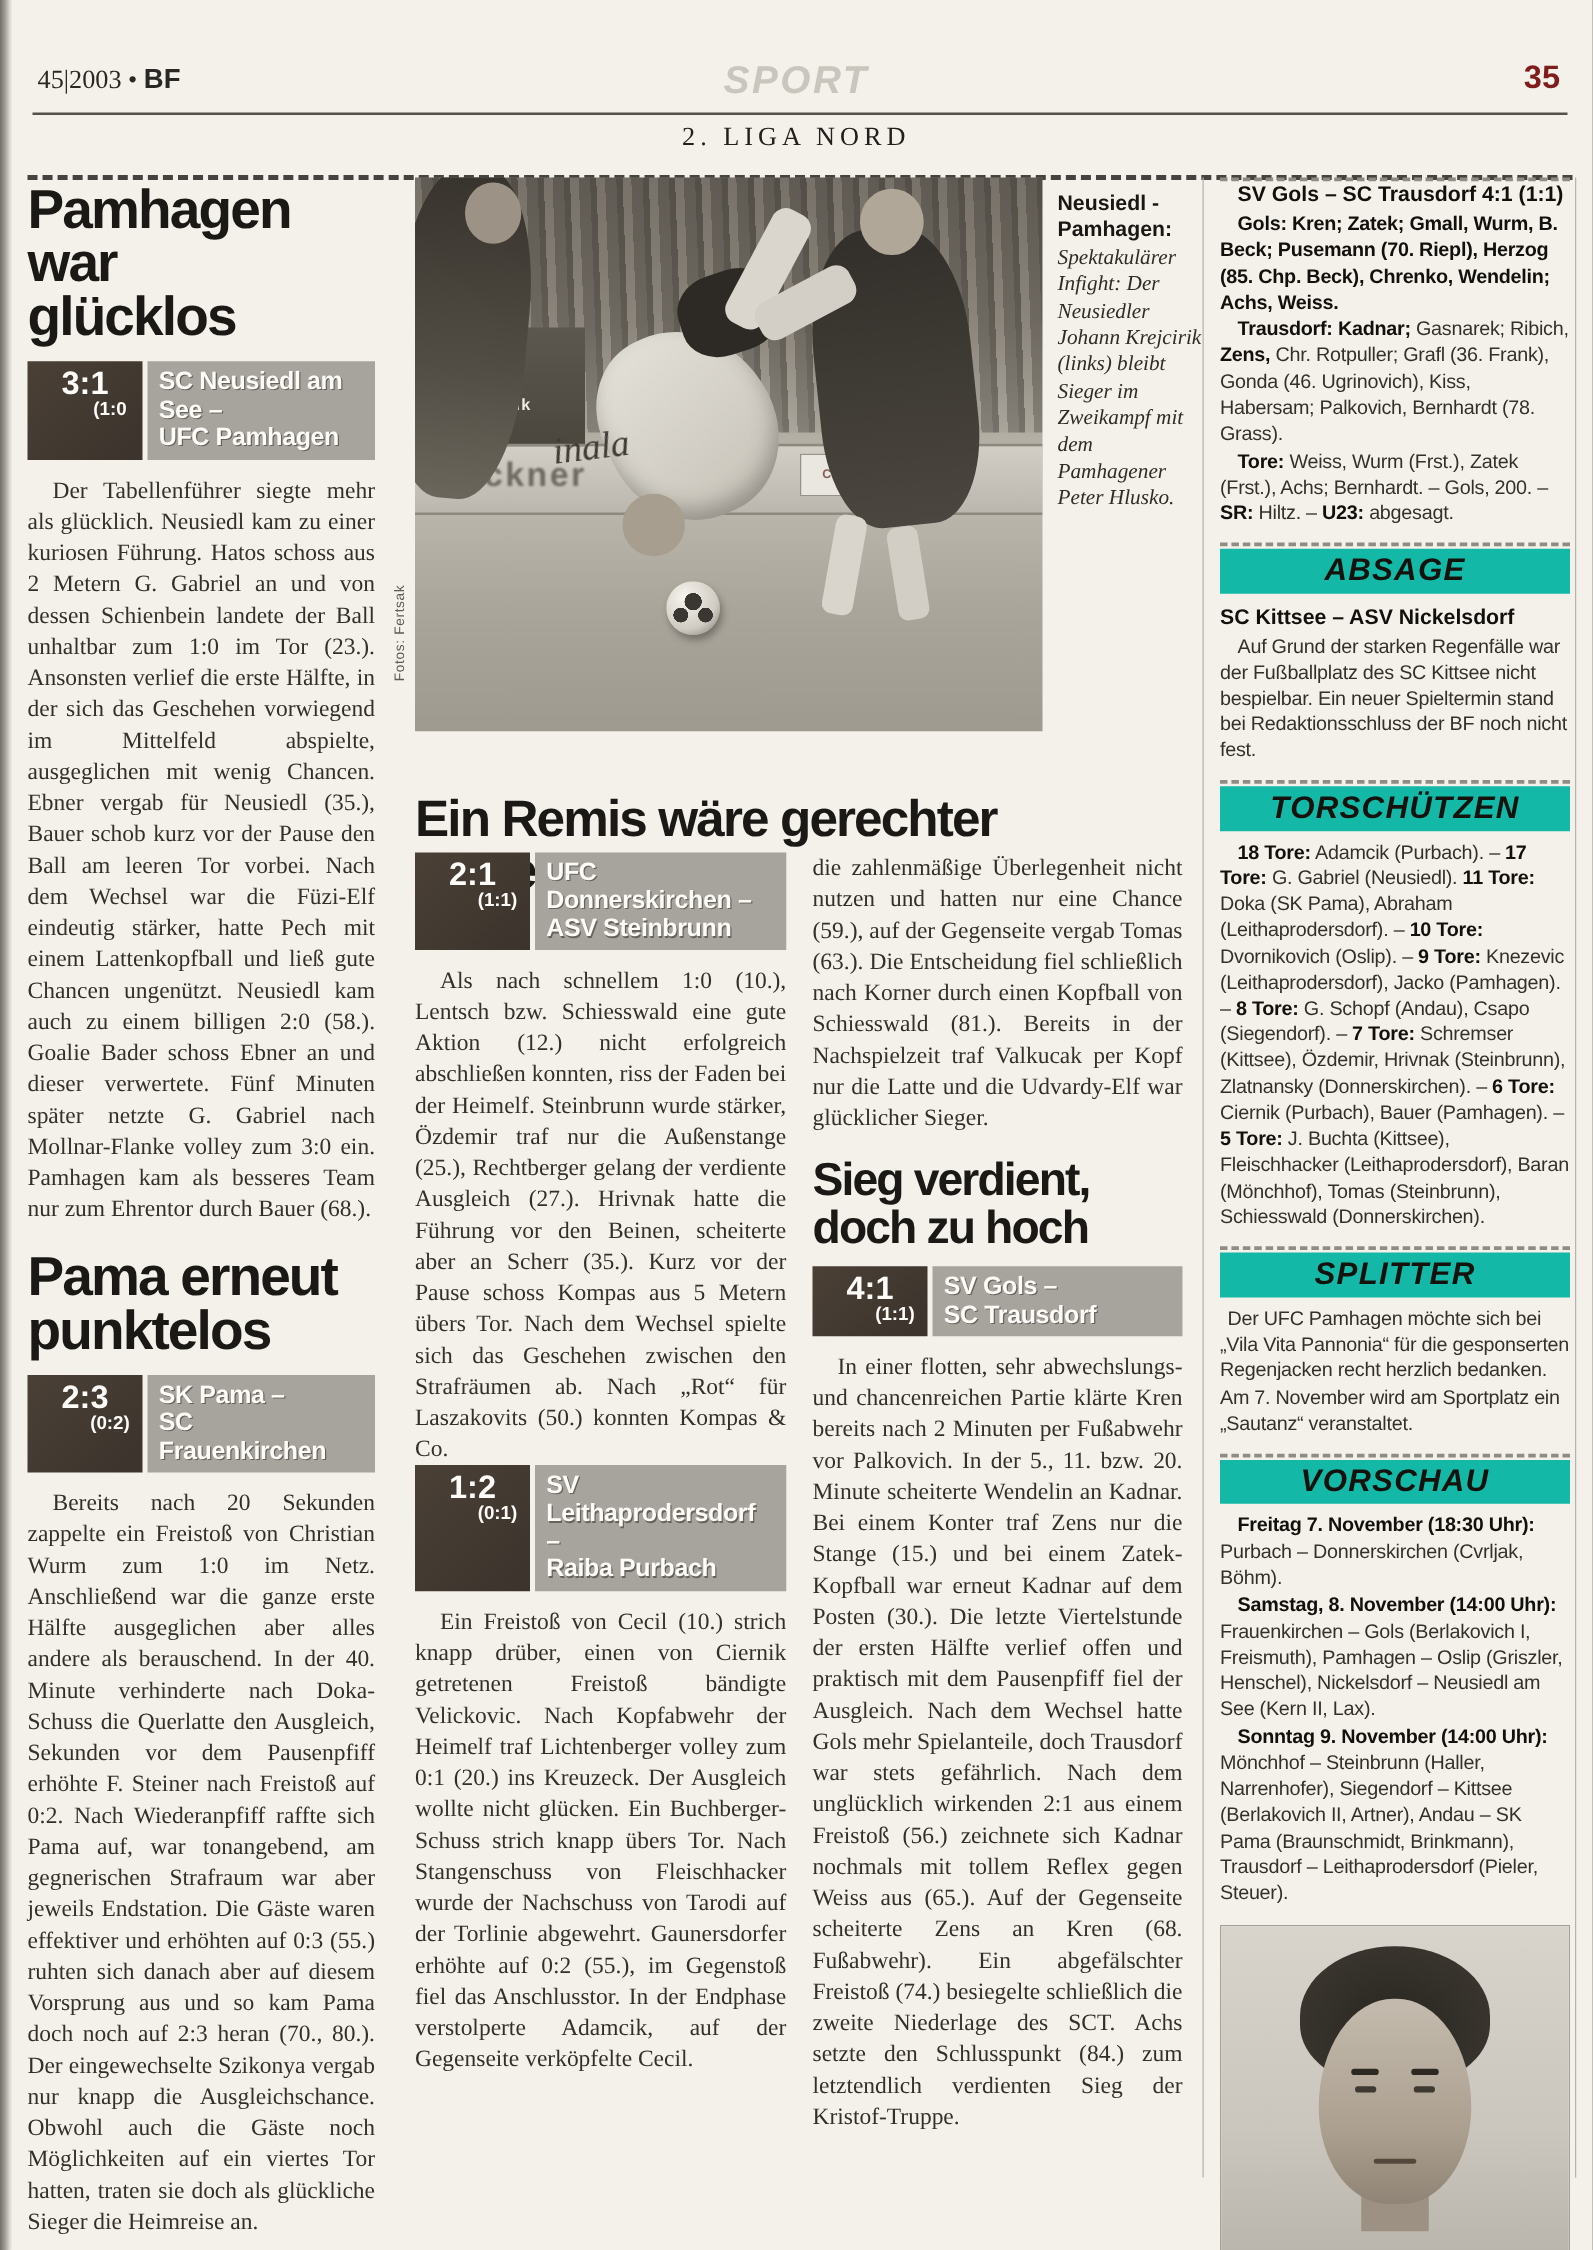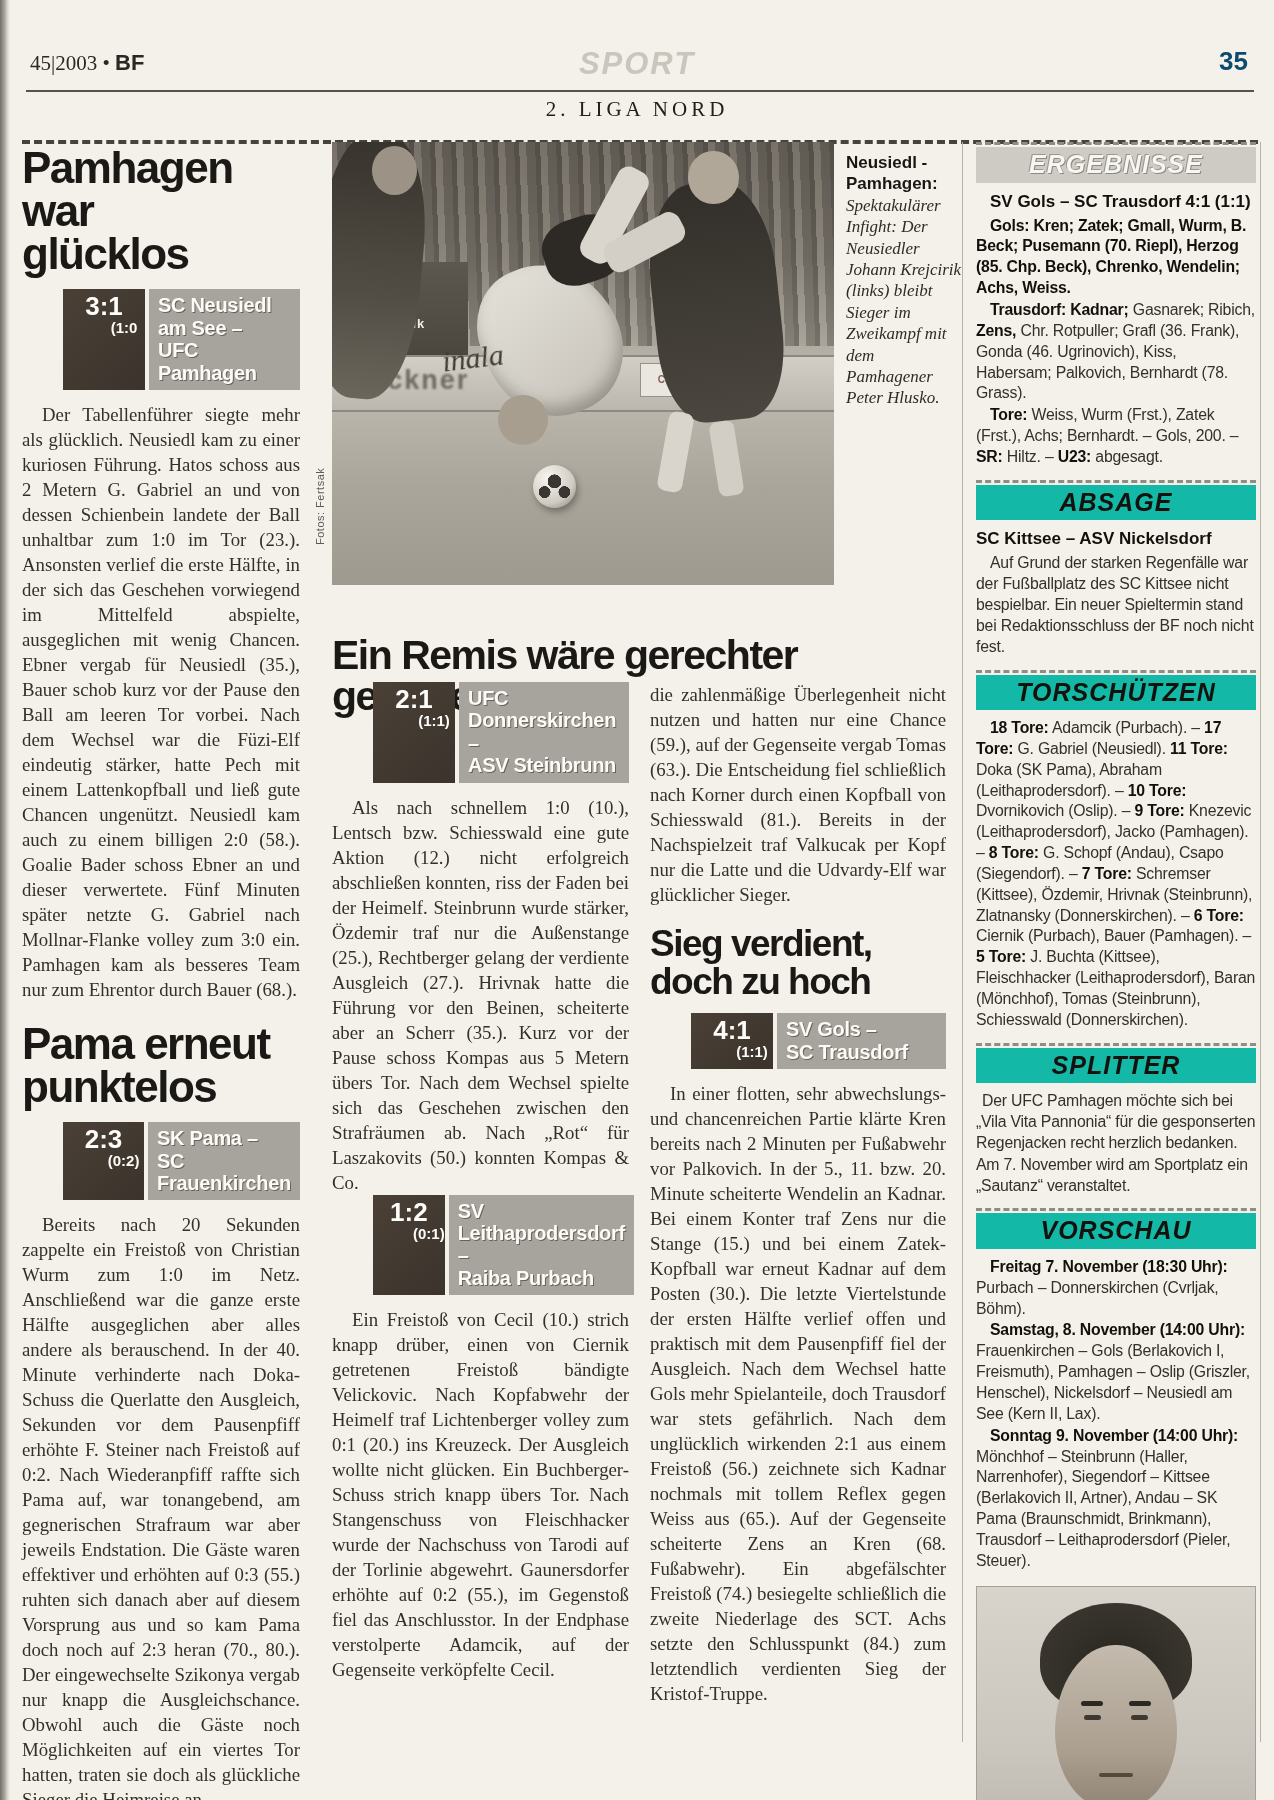--- a/index.html
+++ b/index.html
@@ -9,21 +9,21 @@
     font-family:"Liberation Serif", serif; color:#2e2b27;
   }
   .edge-left { position:absolute; left:0; top:0; width:10px; height:100%;
     background:linear-gradient(90deg,#716f69 0%,#a7a49c 45%,#d8d5cd 75%,#f4f1ea 100%); }
 
   
   .hdr-issue { position:absolute; left:30px; top:50px; font-size:21px; color:#2a2824; }
   .hdr-issue .brand { font-family:"Liberation Sans",sans-serif; font-weight:bold; font-size:22px; }
   .hdr-sport { position:absolute; left:0; right:0; top:46px; text-align:center;
     font:bold italic 31px "Liberation Sans",sans-serif; color:#c9c6bd; letter-spacing:2px; }
-  .hdr-page { position:absolute; right:26px; top:46px; font:bold 26px "Liberation Sans",sans-serif; color:#0c4a6e; }
+  .hdr-page { position:absolute; right:26px; top:46px; font:bold 26px "Liberation Sans",sans-serif; color:#7f1d1d; }
   .hdr-rule { position:absolute; left:26px; right:20px; top:90px; height:2px; background:#55524d; }
   .banner { position:absolute; left:0; right:0; top:97px; text-align:center;
     font-size:21px; letter-spacing:4px; color:#22201c; }
   .dash-top { position:absolute; left:22px; right:16px; top:140px; border-top:4px dashed #45433f; }
 
   
   .col1 { position:absolute; left:22px;  top:146px; width:278px; }
   .col2 { position:absolute; left:332px; top:682px; width:297px; }
   .col3 { position:absolute; left:650px; top:682px; width:296px; }
 
@@ -31,22 +31,22 @@
     color:#1b1916; margin:0 0 14px; }
   .h-mid { font:bold 37px/1.02 "Liberation Sans",sans-serif; letter-spacing:-1.5px;
     color:#1b1916; margin:18px 0 13px; }
   .h-span { position:absolute; left:332px; top:608px; width:616px;
     font:bold 41px/1 "Liberation Sans",sans-serif; letter-spacing:-1.5px; color:#1b1916; }
 
   .bp { font-size:18.8px; line-height:25px; text-align:justify; text-indent:20px;
     margin:0; color:#33302a; }
 
   .sbox { display:flex; margin:0 0 12px; }
-  .sb-score { width:82px; background:linear-gradient(135deg,#4a4036,#3b332c); color:#fdfcf9;
-    text-align:center; padding:4px 0 5px; font-family:"Liberation Sans",sans-serif;margin-left:41px; }
+  .sb-score { width:92px; background:linear-gradient(135deg,#4a4036,#3b332c); color:#fdfcf9;
+    text-align:center; padding:4px 0 5px; font-family:"Liberation Sans",sans-serif; }
   .sb-big  { font-weight:bold; font-size:26px; line-height:1; }
   .sb-half { font-weight:bold; font-size:15px; line-height:1.25;padding-left:40px; }
   .sb-teams { flex:1; background:#a7a49d; color:#fcfbf7; padding:5px 9px 6px; margin-left:4px;
     font:bold 20px/1.12 "Liberation Sans",sans-serif; letter-spacing:-0.3px;
     text-shadow:1px 1px 0 rgba(92,88,81,.85); }
 
   
   .photo { position:absolute; left:332px; top:142px; width:502px; height:443px; overflow:hidden;
     background:linear-gradient(180deg,#767068 0%,#817b72 14%,#8d877d 26%,#b2ada3 46%,#bfbab0 55%,#aaa59b 78%,#9f9a90 100%); }
   .ph-trees { position:absolute; left:0; top:0; width:100%; height:46%; opacity:.75;
@@ -234,21 +234,20 @@
     <p class="bp">In einer flotten, sehr abwechslungs- und chancenreichen Partie klärte Kren bereits nach 2 Minuten per Fußabwehr vor Palkovich. In der 5., 11. bzw. 20. Minute scheiterte Wendelin an Kadnar. Bei einem Konter traf Zens nur die Stange (15.) und bei einem Zatek-Kopfball war erneut Kadnar auf dem Posten (30.). Die letzte Viertelstunde der ersten Hälfte verlief offen und praktisch mit dem Pausenpfiff fiel der Ausgleich. Nach dem Wechsel hatte Gols mehr Spielanteile, doch Trausdorf war stets gefährlich. Nach dem unglücklich wirkenden 2:1 aus einem Freistoß (56.) zeichnete sich Kadnar nochmals mit tollem Reflex gegen Weiss aus (65.). Auf der Gegenseite scheiterte Zens an Kren (68. Fußabwehr). Ein abgefälschter Freistoß (74.) besiegelte schließlich die zweite Niederlage des SCT. Achs setzte den Schlusspunkt (84.) zum letztendlich verdienten Sieg der Kristof-Truppe.</p>
   </div>
 
   <div class="v1"></div>
   <div class="v2"></div>
 
   <div class="rail">
 
     <div class="rsec">
       <div class="rd"></div>
-      <div class="rail-h light">ERGEBNISSE</div>
       <p class="rmatch">SV Gols – SC Trausdorf 4:1 (1:1)</p>
       <p class="rp ind"><b class="rb">Gols:</b><b class="rb"> Kren; Zatek; Gmall, Wurm, B. Beck; Pusemann (70. Riepl), Herzog (85. Chp. Beck), Chrenko, Wendelin; Achs, Weiss.</b></p>
       <p class="rp ind"><b class="rb">Trausdorf:</b><b class="rb"> Kadnar;</b><span> Gasnarek; Ribich, </span><b class="rb">Zens,</b><span> Chr. Rotpuller; Grafl (36. Frank), Gonda (46. Ugrinovich), Kiss, Habersam; Palkovich, Bernhardt (78. Grass).</span></p>
       <p class="rp ind"><b class="rb">Tore:</b><span> Weiss, Wurm (Frst.), Zatek (Frst.), Achs; Bernhardt. – Gols, 200. – </span><b class="rb">SR:</b><span> Hiltz. – </span><b class="rb">U23:</b><span> abgesagt.</span></p>
     </div>
 
     <div class="rsec">
       <div class="rd"></div>
       <div class="rail-h dark">ABSAGE</div>
       <p class="rmatch" style="text-indent:0">SC Kittsee – ASV Nickelsdorf</p>

